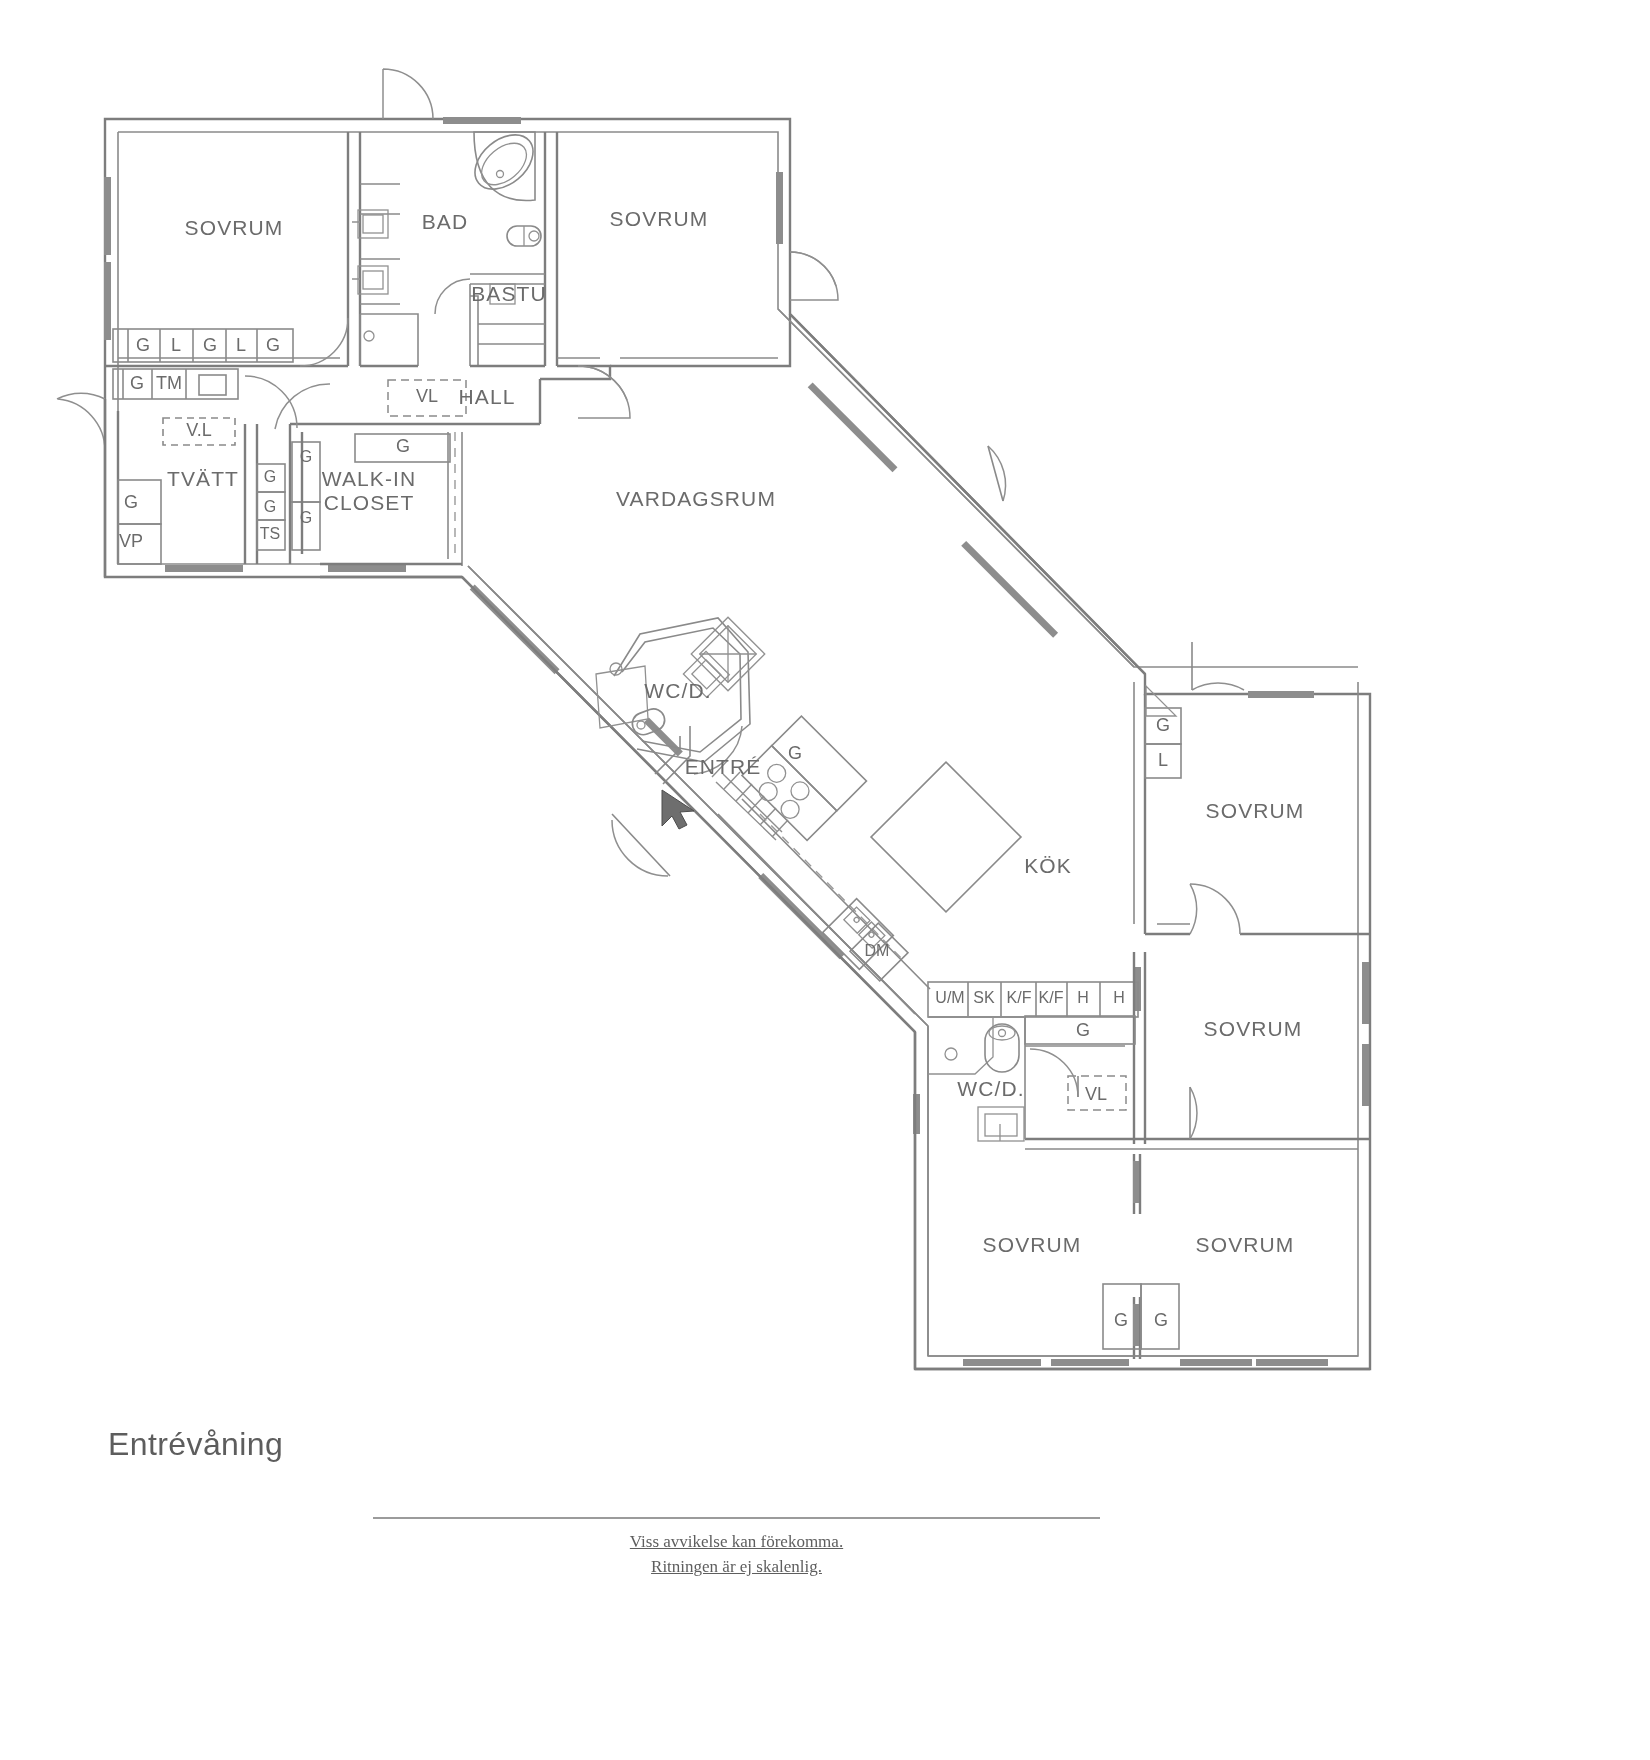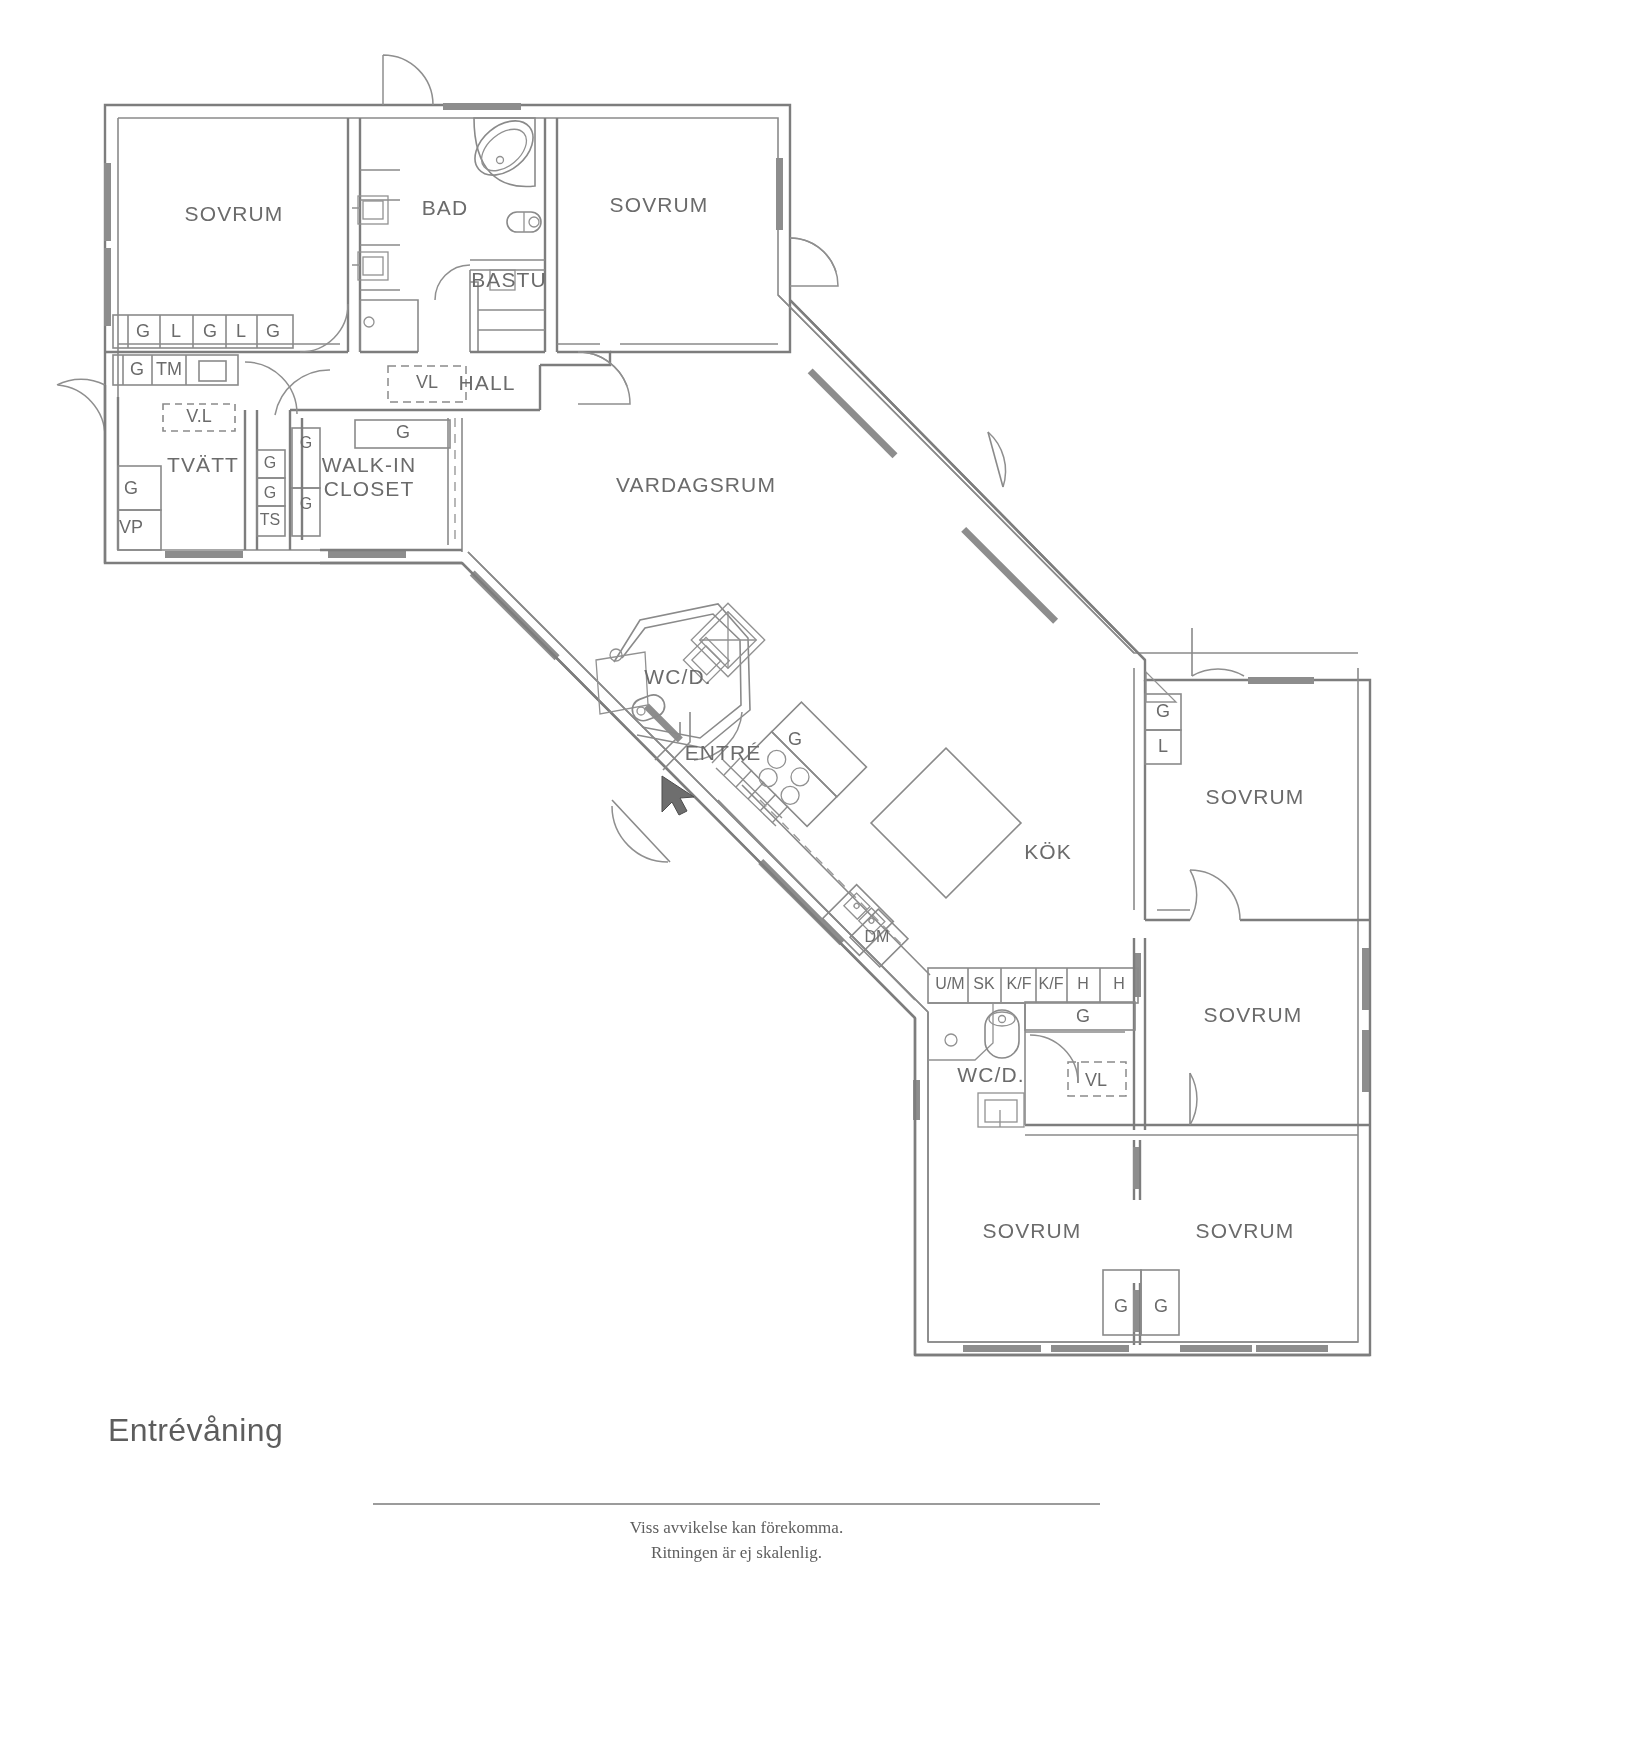--- a/index.html
+++ b/index.html
@@ -10,21 +10,21 @@
   body {
     width: 1650px;
     height: 1760px;
     font-family: "Liberation Sans", sans-serif;
     color: #5a5a5a;
     position: relative;
     overflow: hidden;
   }
   #plan-root {
     position: absolute;
-    left: 0; top: 0;
+    left: 0; top: 14px;
     width: 1650px;
     height: 1247px;
   }
   svg#floorplan {
     display: block;
     width: 1650px;
     height: 1760px;
   }
   .wall      { fill: none; stroke: #7d7d7d; stroke-width: 2.4; }
   .wall-thin { fill: none; stroke: #8a8a8a; stroke-width: 1.6; }
@@ -75,20 +75,21 @@
   .disclaimer {
     position: absolute;
     left: 373px;
     top: 1516px;
     width: 727px;
     text-align: center;
     font-family: "Liberation Serif", serif;
     font-size: 17px;
     color: #5e5e5e;
     line-height: 1.45;
+    text-decoration: underline;
   }
   .cursor-arrow { fill: #6e6e6e; stroke: #4d4d4d; stroke-width: 1; }
 </style>
 </head>
 <body>
 
 <div id="plan-root">
 
 <svg id="floorplan" viewBox="0 0 1650 1760" xmlns="http://www.w3.org/2000/svg">
 

